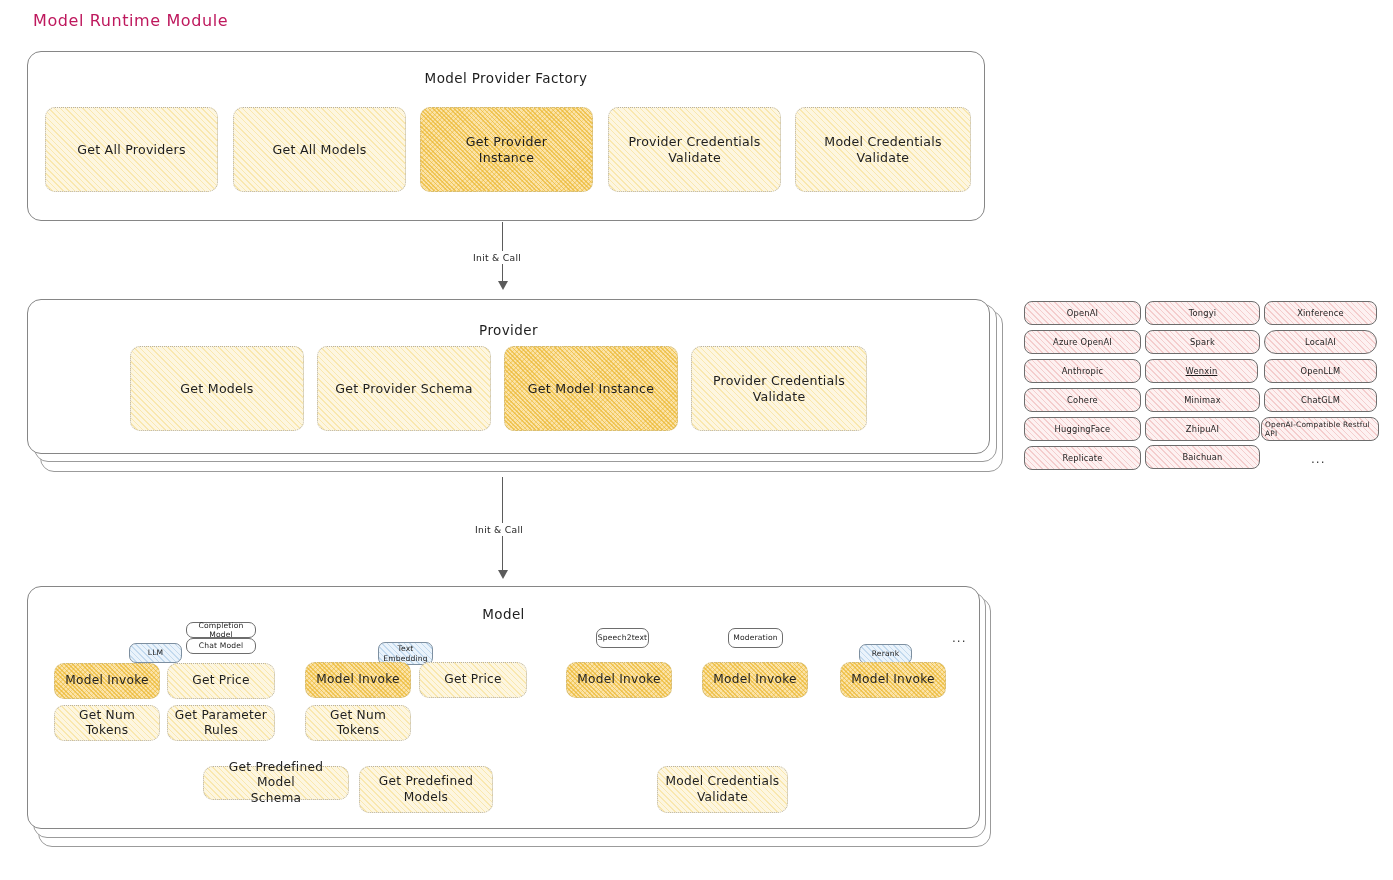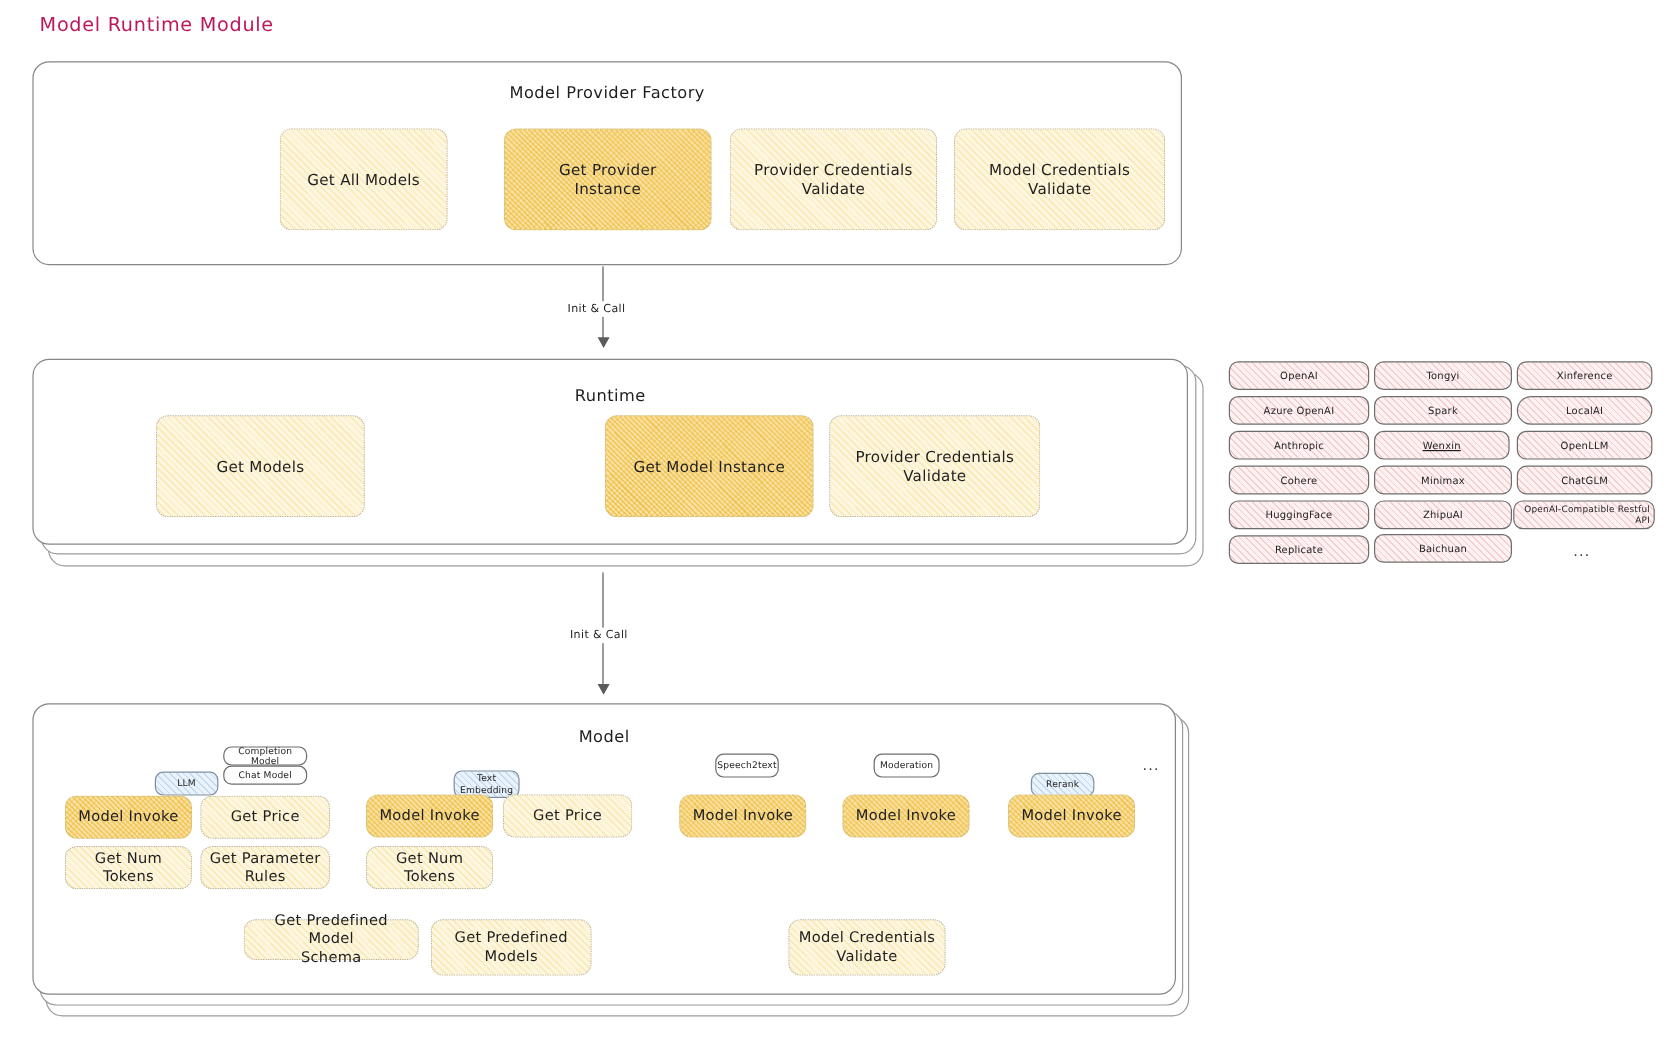--- a/index.html
+++ b/index.html
@@ -96,21 +96,21 @@
   .card.small { font-size: 12.2px; }
 
   
   .chip {
     position: absolute;
     border: 1.2px solid #6d6d6d;
     border-radius: 8px;
     display: flex;
     align-items: center;
     justify-content: center;
-    text-align: right;
+    text-align: left;
     font-size: 8.3px;
     color: #1e1e1e;
     letter-spacing: .2px;
     background-color: #fdf1f1;
     background-image:
       repeating-linear-gradient(45deg,
         rgba(224,122,122,.30) 0px,
         rgba(224,122,122,.30) 1px,
         rgba(255,255,255,0) 1px,
         rgba(255,255,255,0) 4px);
@@ -179,39 +179,41 @@
 <body>
 
 <div id="canvas">
 
   <div id="page-title" class="sk">Model Runtime Module</div>
 
   <div class="panel" style="left:27px; top:51px; width:958px; height:170px;">
     <div class="panel-title sk" style="top:18px;">Model Provider Factory</div>
   </div>
 
-  <div class="card" style="left:233px; top:107px; width:140px; height:85px;">Get All Models</div>
+  <div class="card" style="left:45px; top:107px; width:173px; height:85px;">Get All Providers</div>
+  <div class="card" style="left:233px; top:107px; width:173px; height:85px;">Get All Models</div>
   <div class="card hl" style="left:420px; top:107px; width:173px; height:85px; white-space:pre-line;">Get Provider
 Instance</div>
   <div class="card" style="left:608px; top:107px; width:173px; height:85px; white-space:pre-line;">Provider Credentials
 Validate</div>
   <div class="card" style="left:795px; top:107px; width:176px; height:85px; white-space:pre-line;">Model Credentials
 Validate</div>
 
   <div class="arrow-line" style="left:502px; top:222px; height:66px;"></div>
   <div class="arrow-head" style="left:498px; top:281px;"></div>
   <div class="arrow-label sk" style="left:469px; top:251px;">Init &amp; Call</div>
 
   <div class="stack-layer" style="left:40px; top:310px; width:963px; height:162px;"></div>
   <div class="stack-layer" style="left:34px; top:304px; width:963px; height:158px;"></div>
   <div class="panel" style="left:27px; top:299px; width:963px; height:155px;">
-    <div class="panel-title sk" style="top:22px;">Runtime</div>
+    <div class="panel-title sk" style="top:22px;">Provider</div>
   </div>
 
   <div class="card" style="left:130px; top:346px; width:174px; height:85px;">Get Models</div>
+  <div class="card" style="left:317px; top:346px; width:174px; height:85px;">Get Provider Schema</div>
   <div class="card hl" style="left:504px; top:346px; width:174px; height:85px;">Get Model Instance</div>
   <div class="card" style="left:691px; top:346px; width:176px; height:85px; white-space:pre-line;">Provider Credentials
 Validate</div>
 
   <div class="chip" style="left:1024px; top:301px; width:117px; height:24px;">OpenAI</div>
   <div class="chip" style="left:1024px; top:330px; width:117px; height:24px;">Azure OpenAI</div>
   <div class="chip" style="left:1024px; top:359px; width:117px; height:24px;">Anthropic</div>
   <div class="chip" style="left:1024px; top:388px; width:117px; height:24px;">Cohere</div>
   <div class="chip" style="left:1024px; top:417px; width:117px; height:24px;">HuggingFace</div>
   <div class="chip" style="left:1024px; top:446px; width:117px; height:24px;">Replicate</div>

